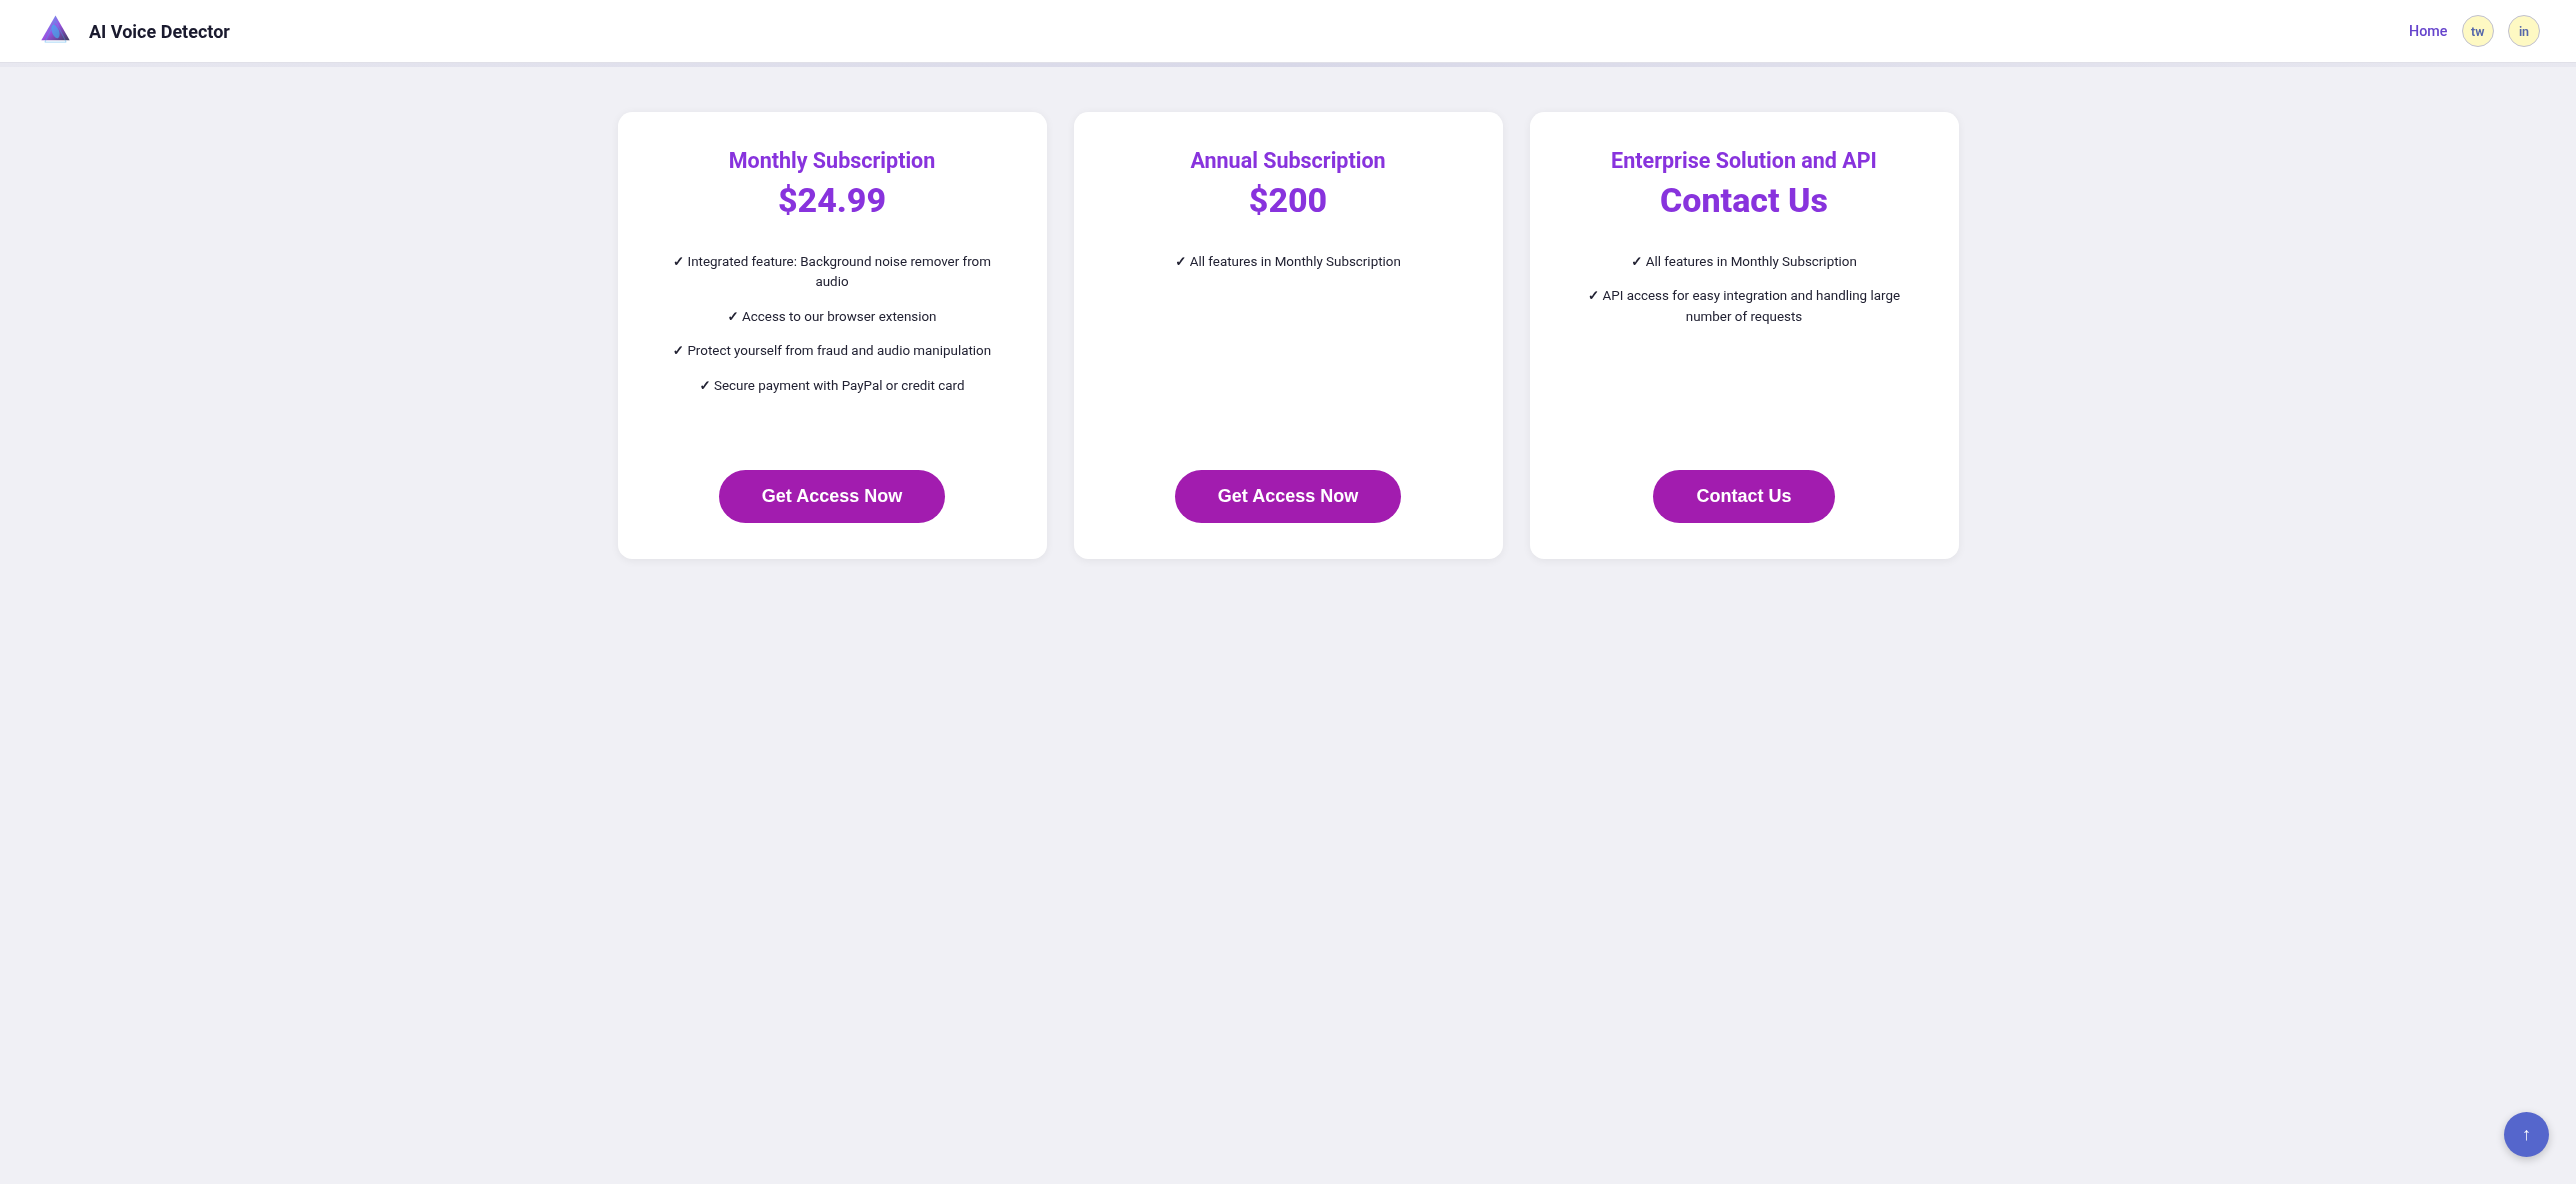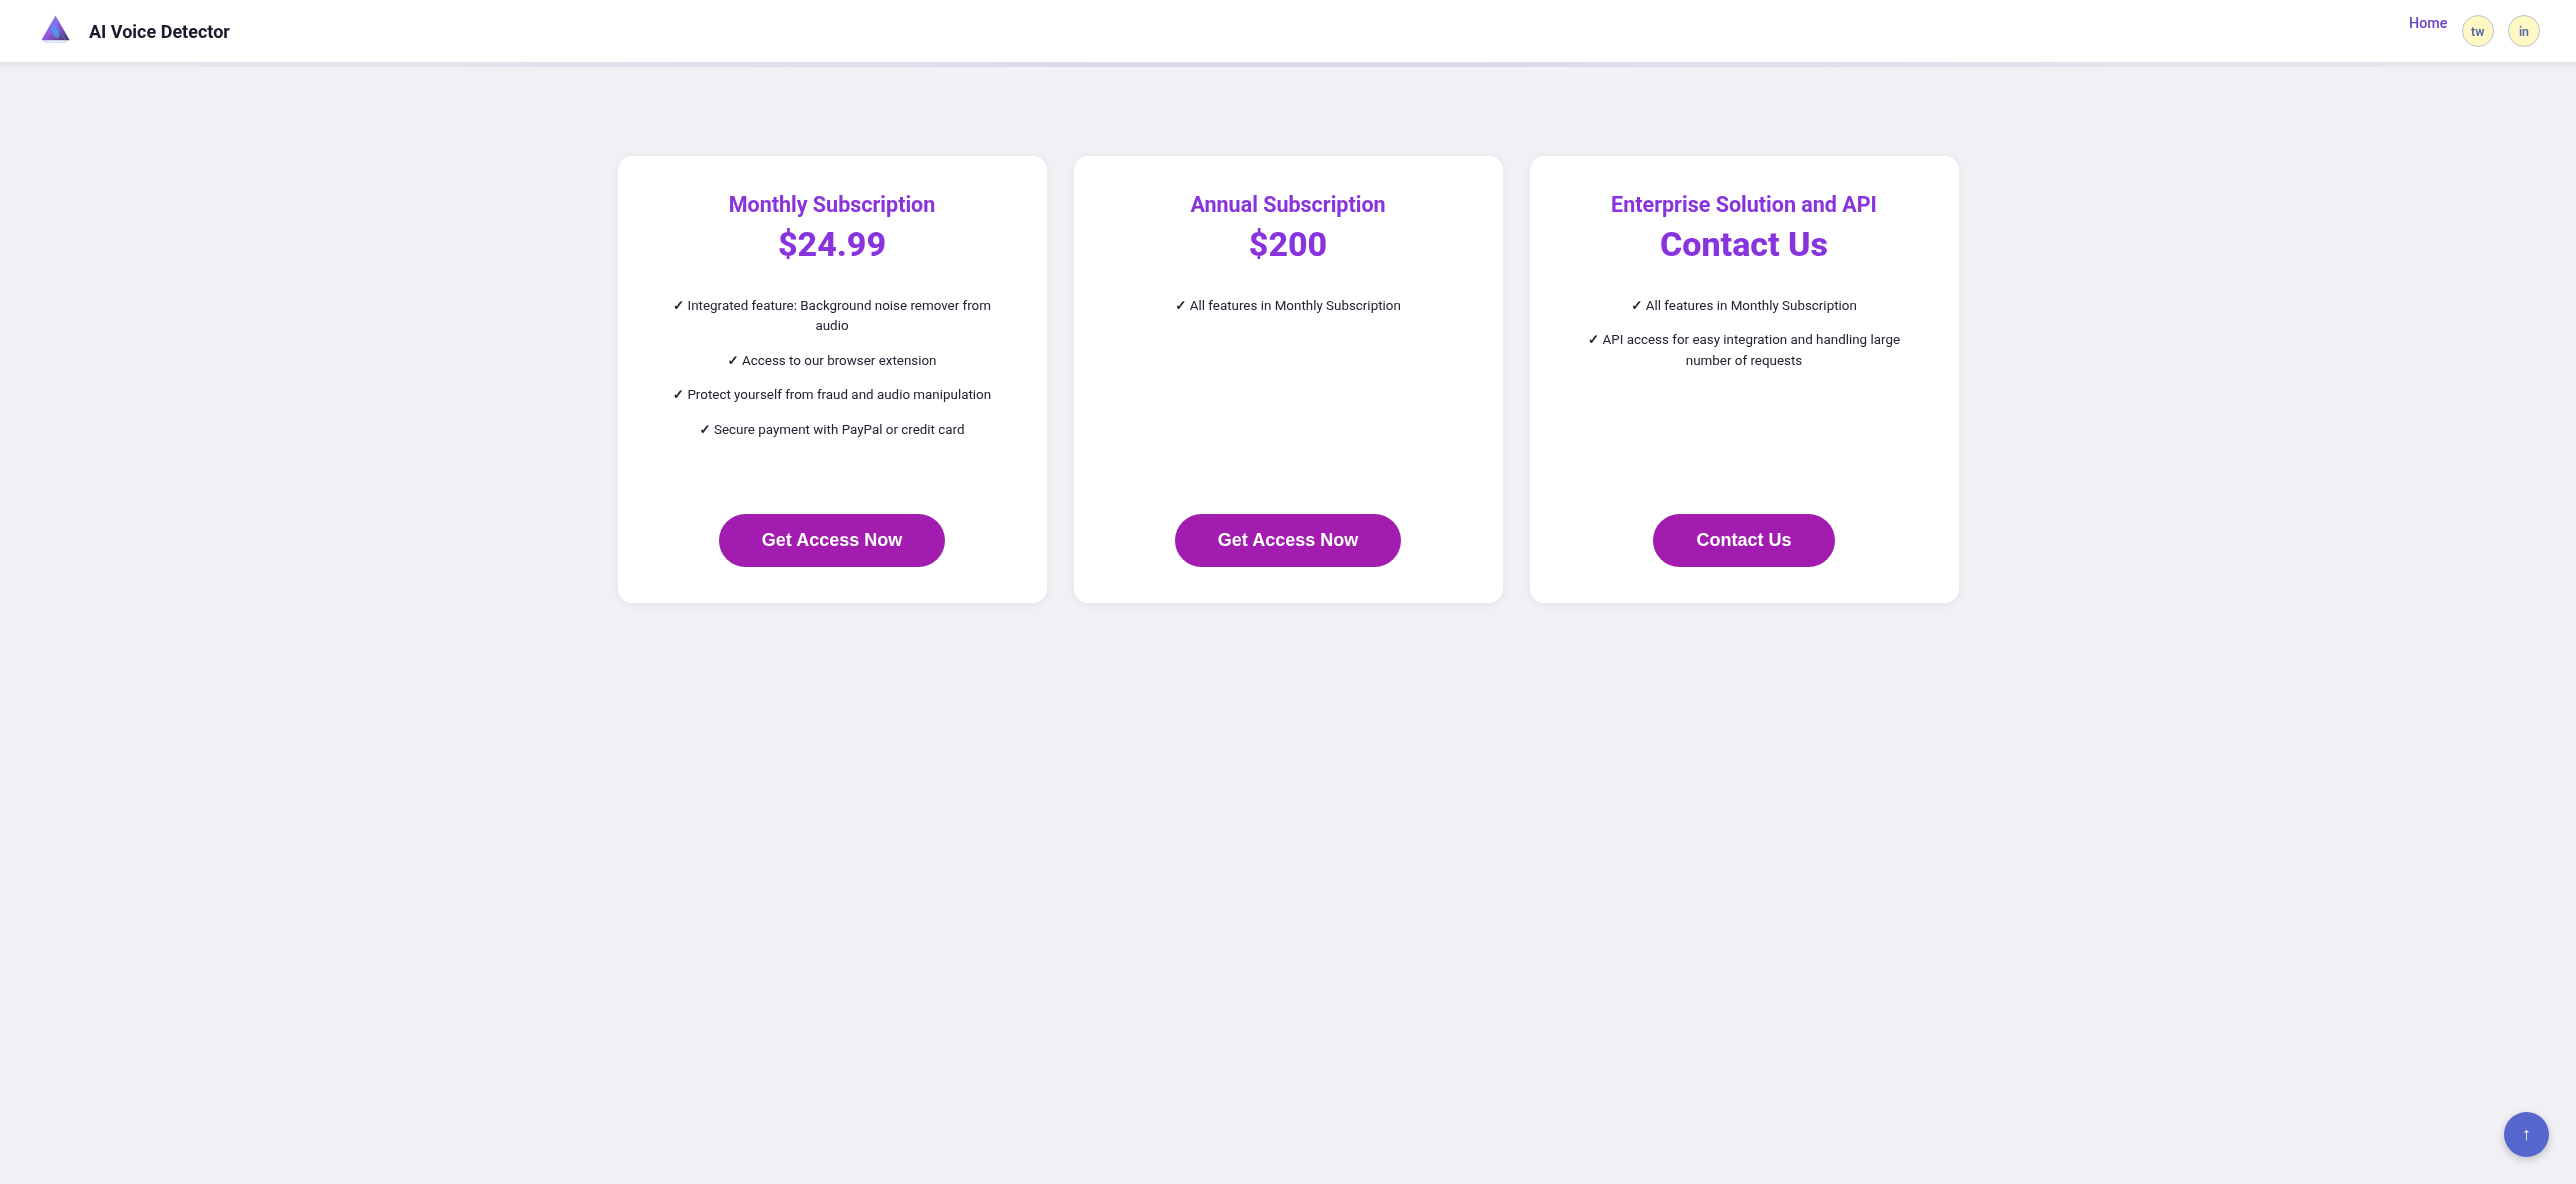--- a/index.html
+++ b/index.html
@@ -37,21 +37,21 @@
     }
 
     .logo-text {
       font-size: 18px;
       font-weight: 700;
       color: #1a1a2e;
     }
 
     .nav-area {
       display: flex;
-      align-items: flex-start;
+      align-items: center;
       gap: 14.3px;
     }
 
     .nav-home {
       color: #6644cc;
       font-size: 14.3px;
       text-decoration: none;
       font-weight: 500;
     }
 
@@ -84,21 +84,20 @@
       background: #ffffff;
       border-radius: 14.3px;
       padding: 36px 32px;
       flex: 1;
       max-width: 429px;
       min-height: 447px;
       display: flex;
       flex-direction: column;
       align-items: center;
       box-shadow: 0 1.8px 9px rgba(0,0,0,0.06);
-      margin-top: 44px;
     }
 
     .card-title {
       font-size: 21.5px;
       font-weight: 700;
       color: #8833dd;
       text-align: center;
       margin-bottom: 7.2px;
     }
 

